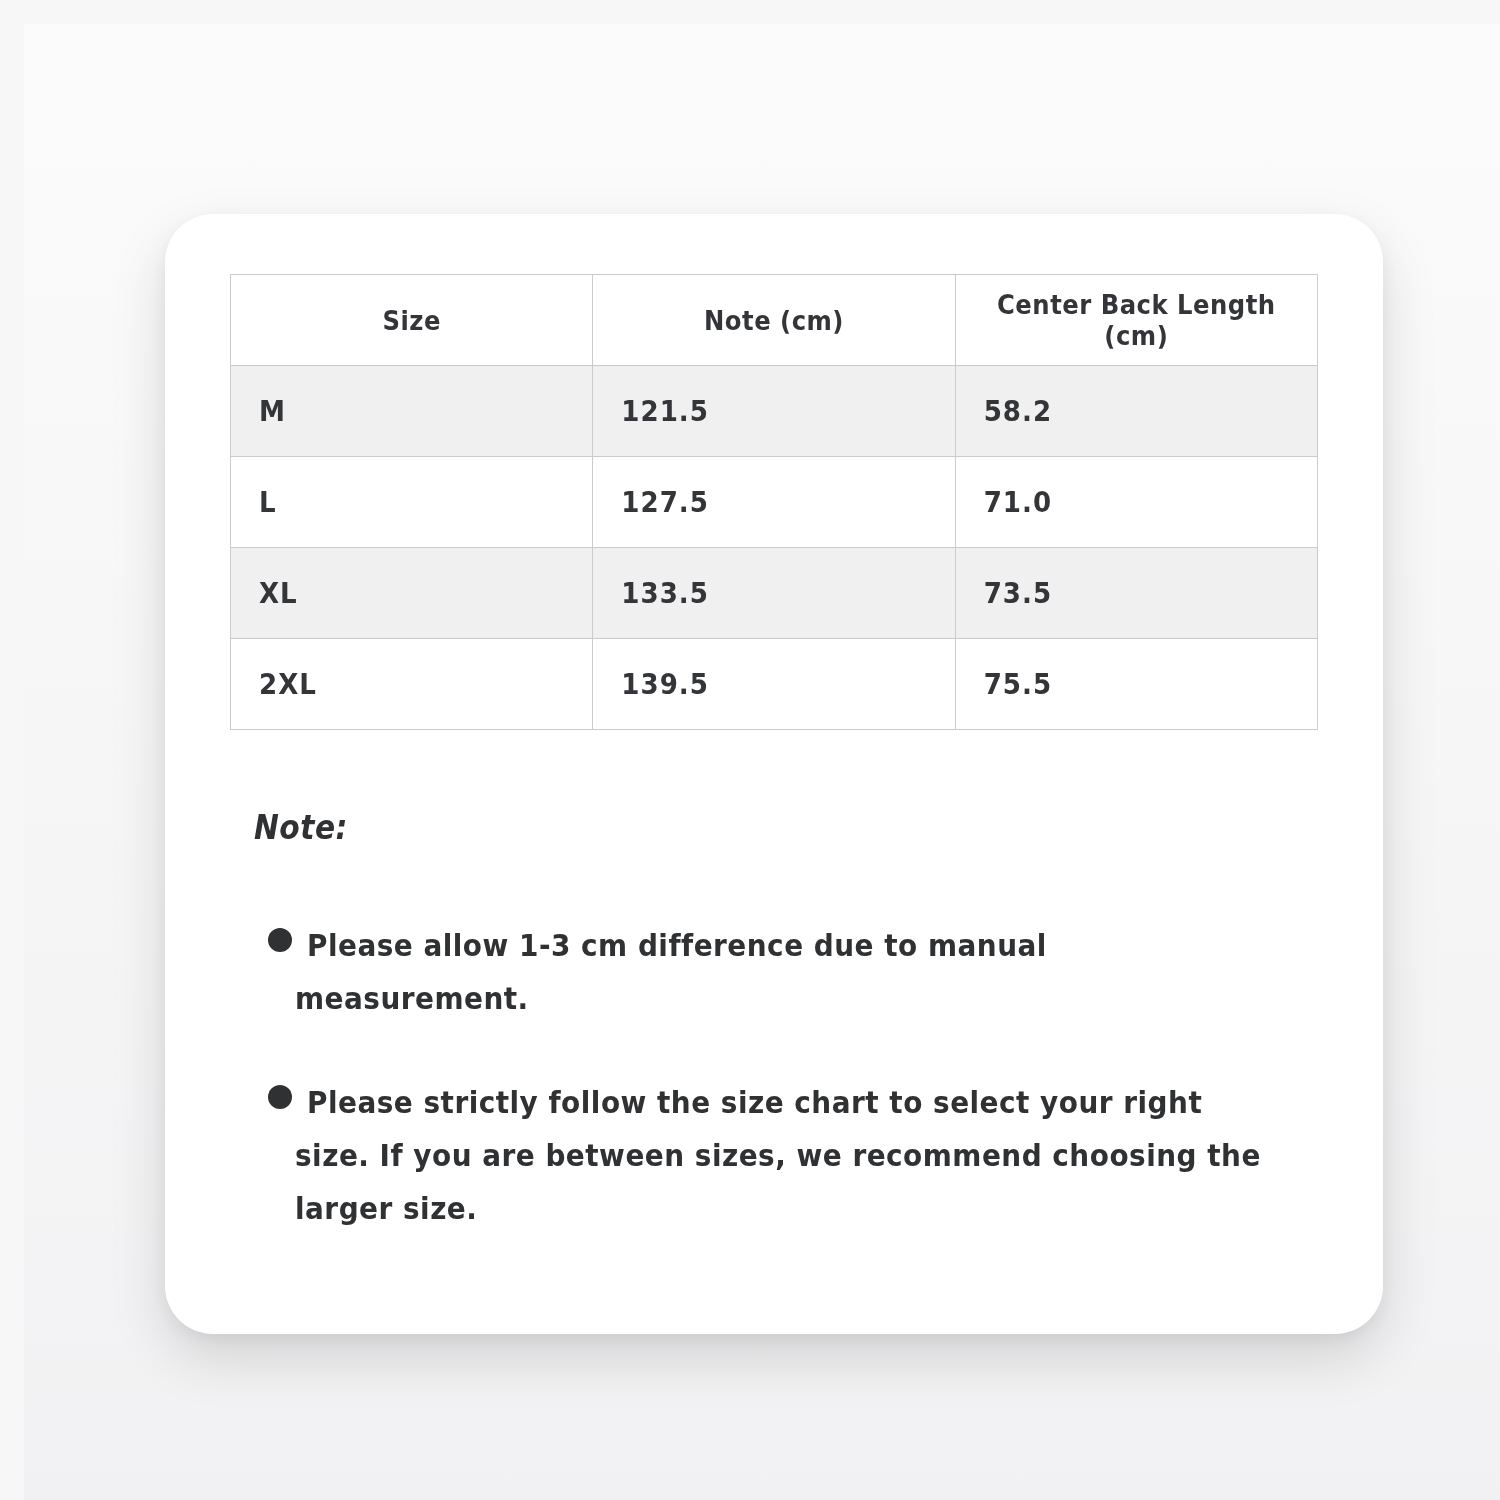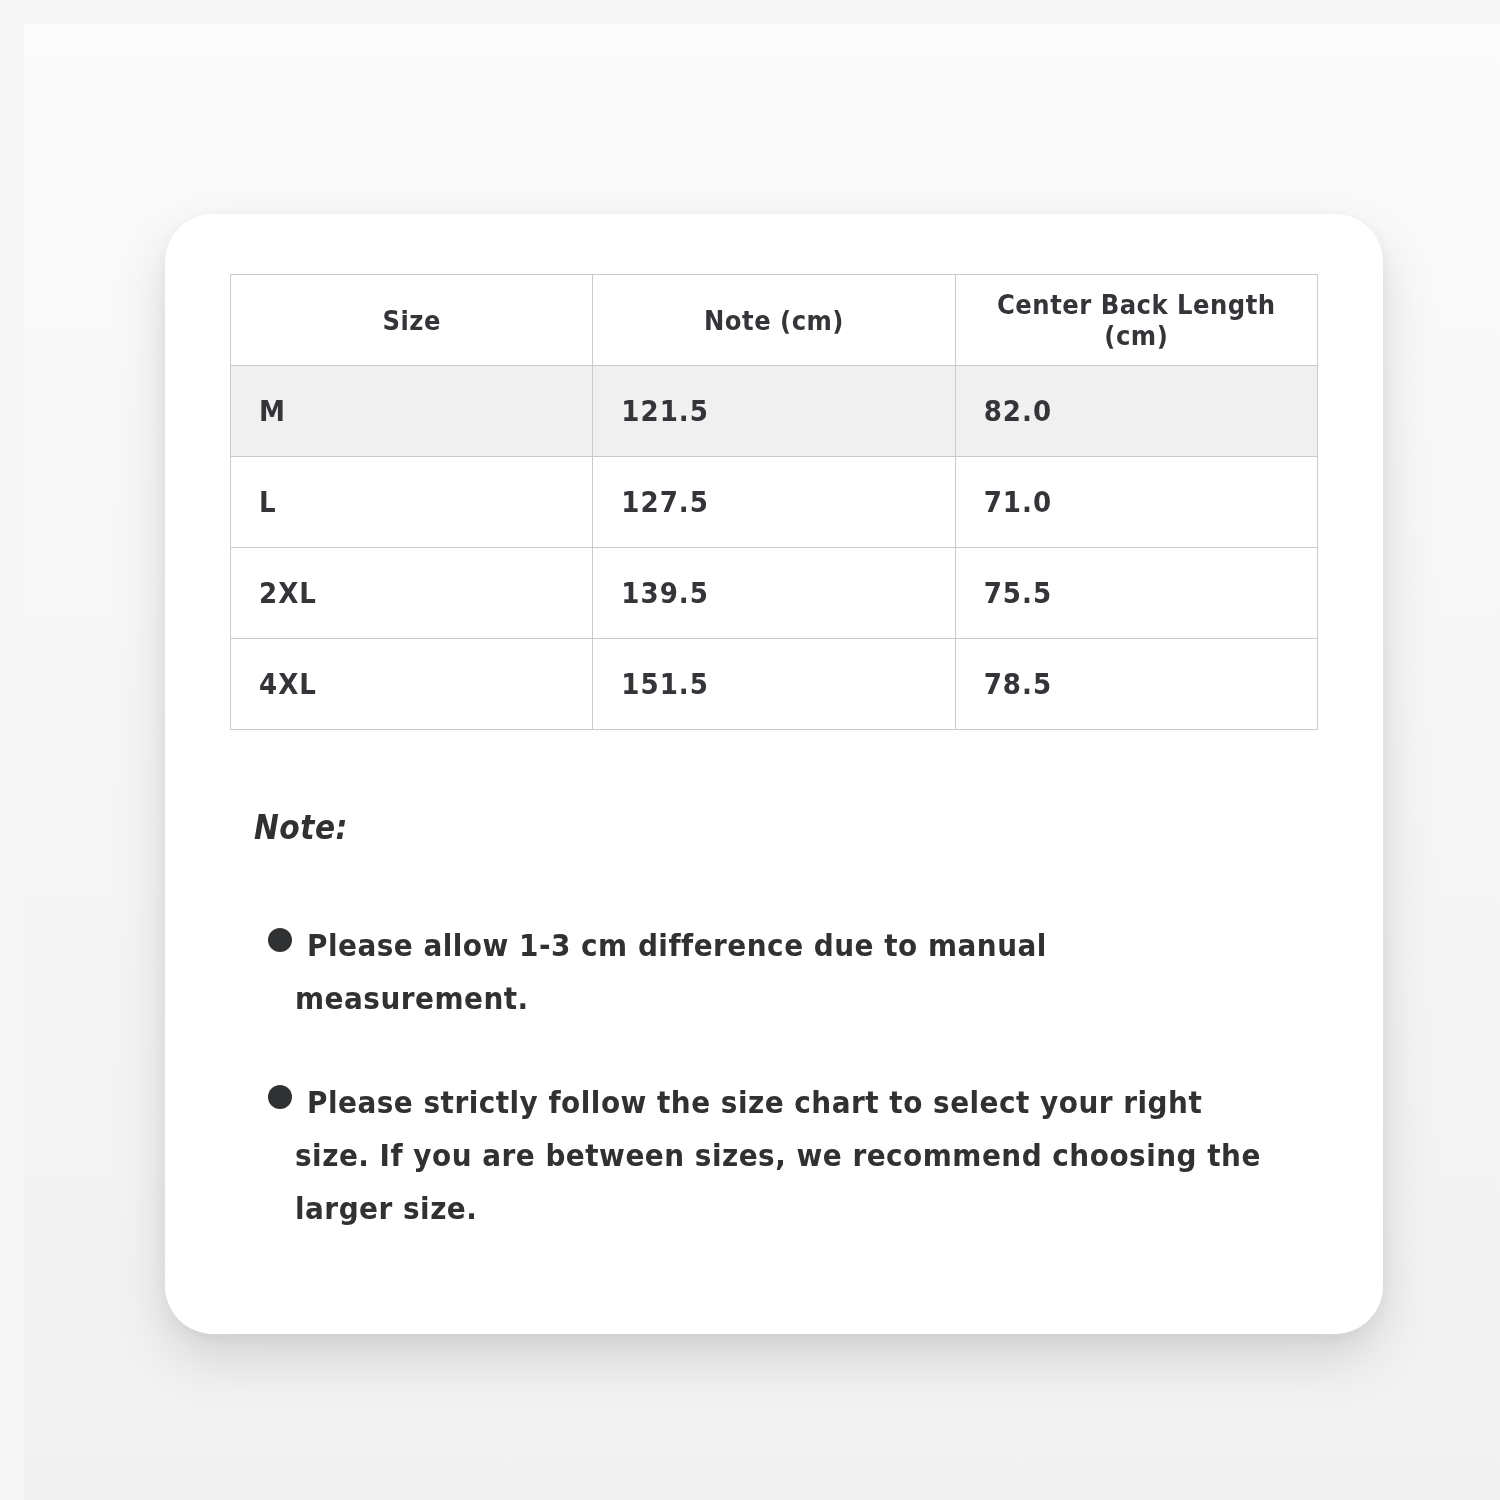--- a/index.html
+++ b/index.html
@@ -118,36 +118,36 @@
         <tr>
           <th>Size</th>
           <th>Note (cm)</th>
           <th>Center Back Length (cm)</th>
         </tr>
       </thead>
       <tbody>
         <tr class="stripe">
           <td>M</td>
           <td>121.5</td>
-          <td>82.0</td>
+          <td>58.2</td>
         </tr>
         <tr>
           <td>L</td>
           <td>127.5</td>
           <td>71.0</td>
         </tr>
+        <tr class="stripe">
+          <td>XL</td>
+          <td>133.5</td>
+          <td>73.5</td>
+        </tr>
         <tr>
           <td>2XL</td>
           <td>139.5</td>
           <td>75.5</td>
-        </tr>
-        <tr>
-          <td>4XL</td>
-          <td>151.5</td>
-          <td>78.5</td>
         </tr>
       </tbody>
     </table>
 
     <div class="notes">
       <div class="note-label">Note:</div>
       <ul class="note-list">
         <li class="note-item">
           <span class="bullet"></span>
           <span>Please allow 1-3 cm difference due to manual measurement.</span>

